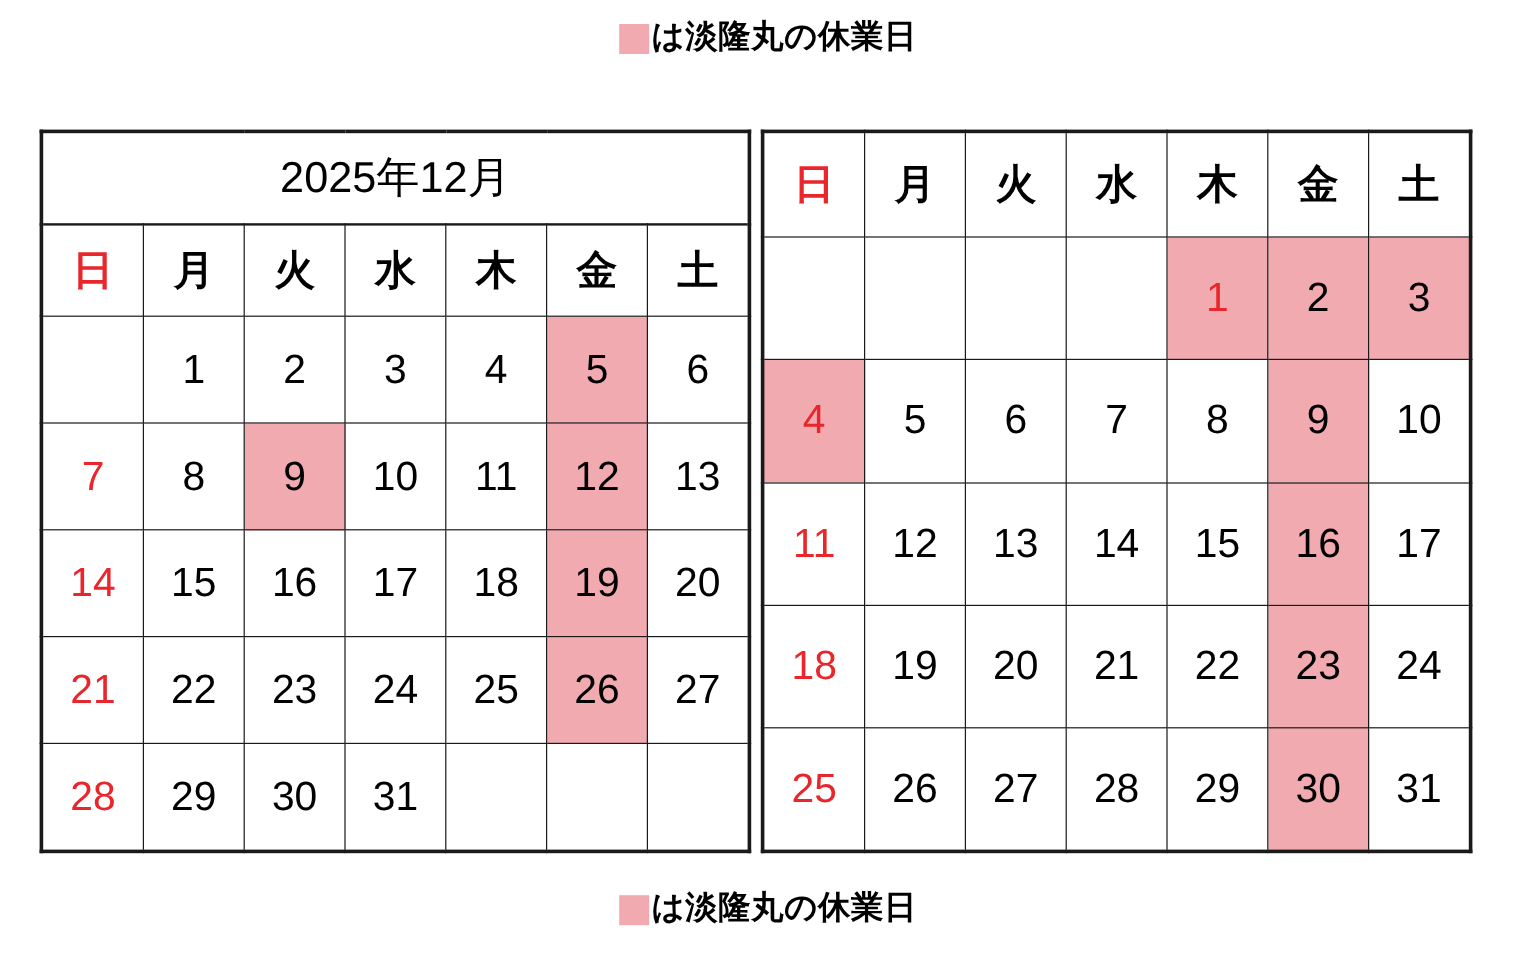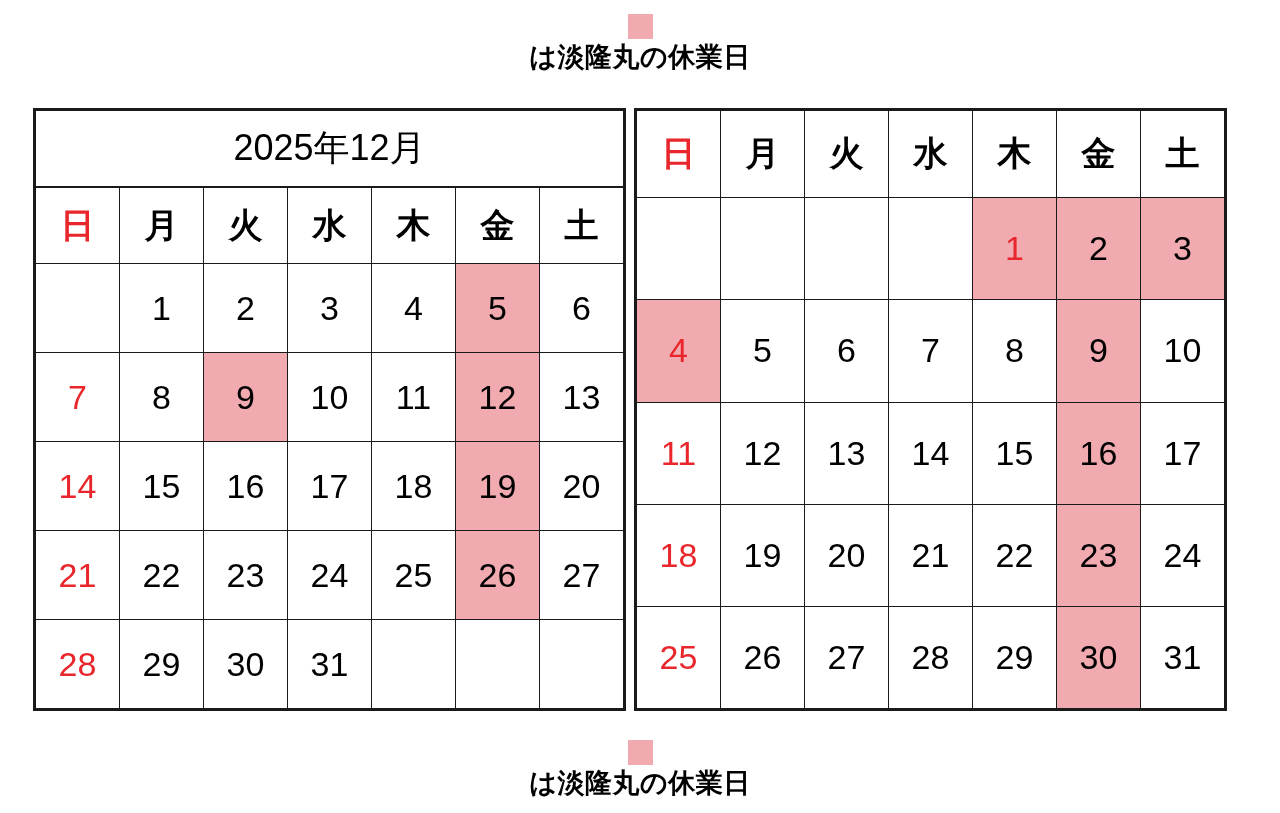--- a/index.html
+++ b/index.html
@@ -20,21 +20,20 @@
     height: 813px;
   }
   .legend {
     display: flex;
     align-items: center;
     justify-content: center;
     gap: 2px;
     font-size: 27px;
     font-weight: bold;
     letter-spacing: 0.5px;
-    flex-direction: column;
   }
   .legend-swatch {
     display: inline-block;
     width: 25px;
     height: 25px;
     background: #f0aab0;
     position: relative;
     top: 2px;
   }
   .legend-top {

